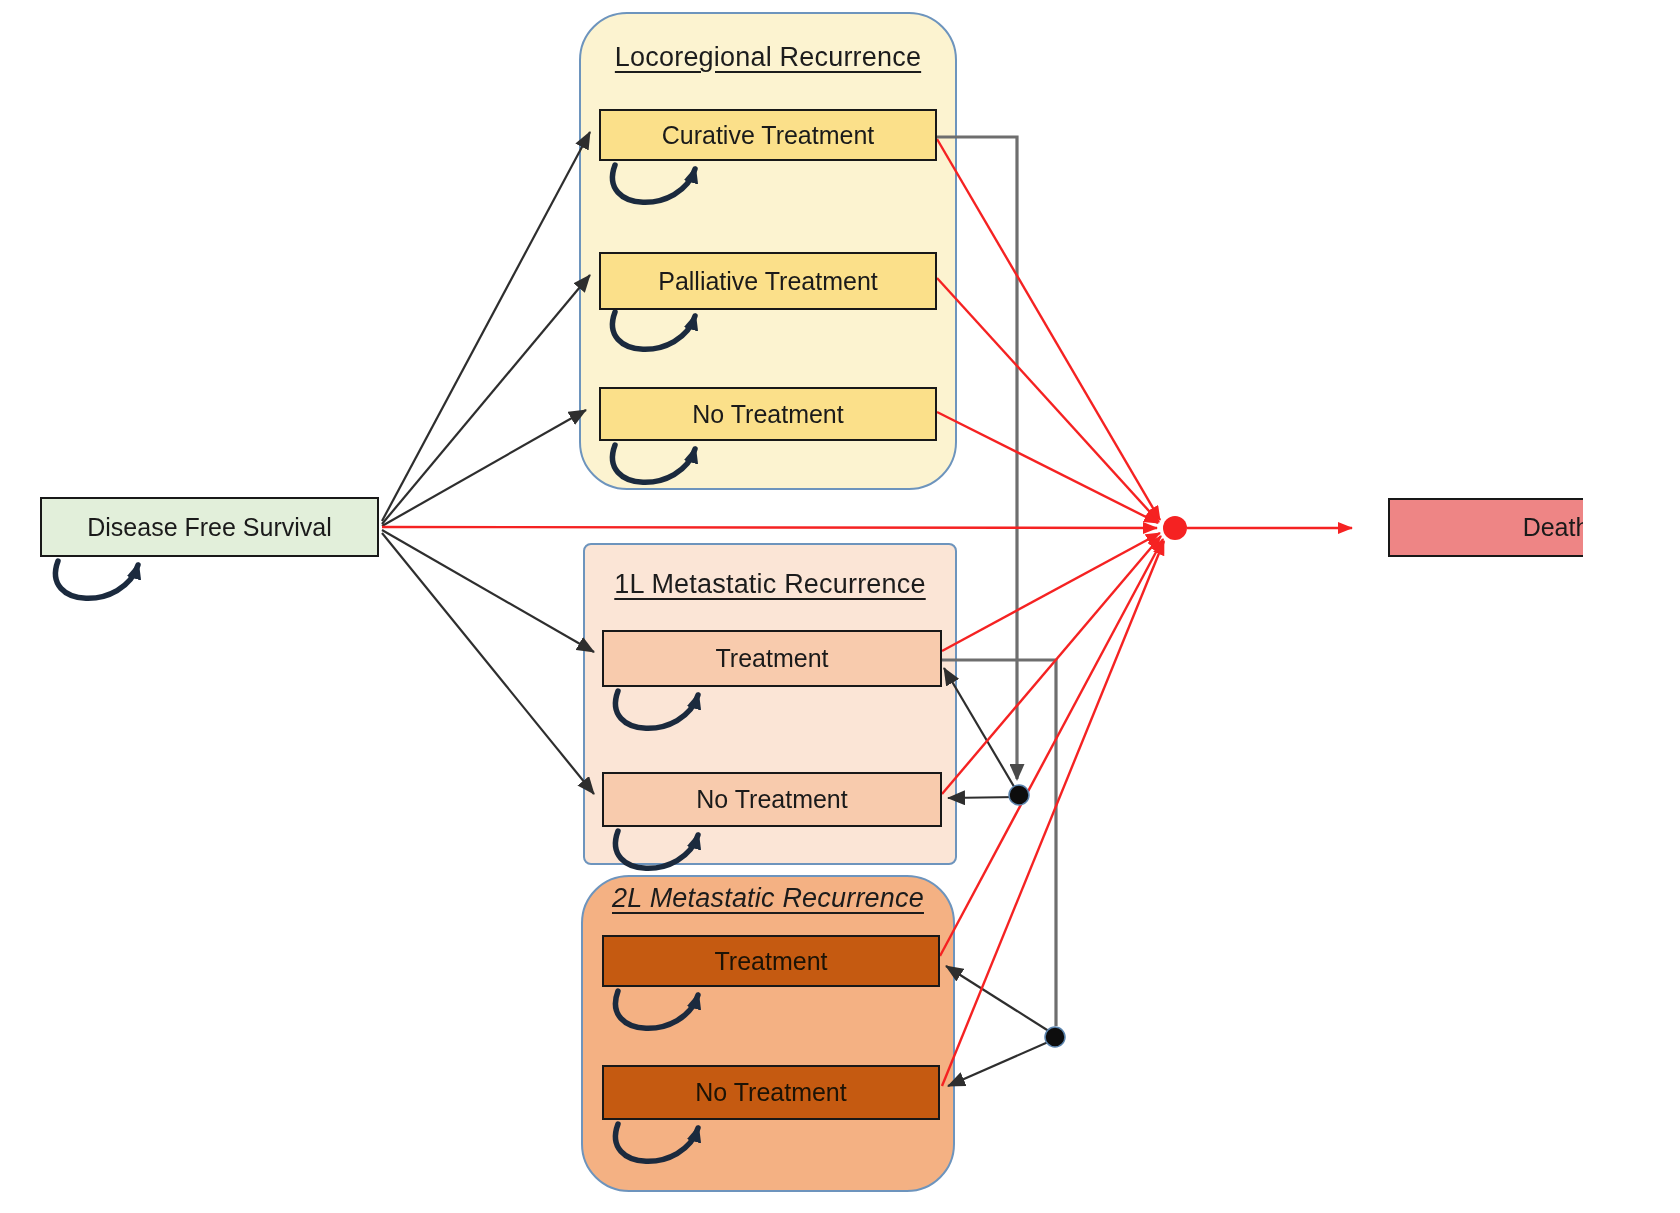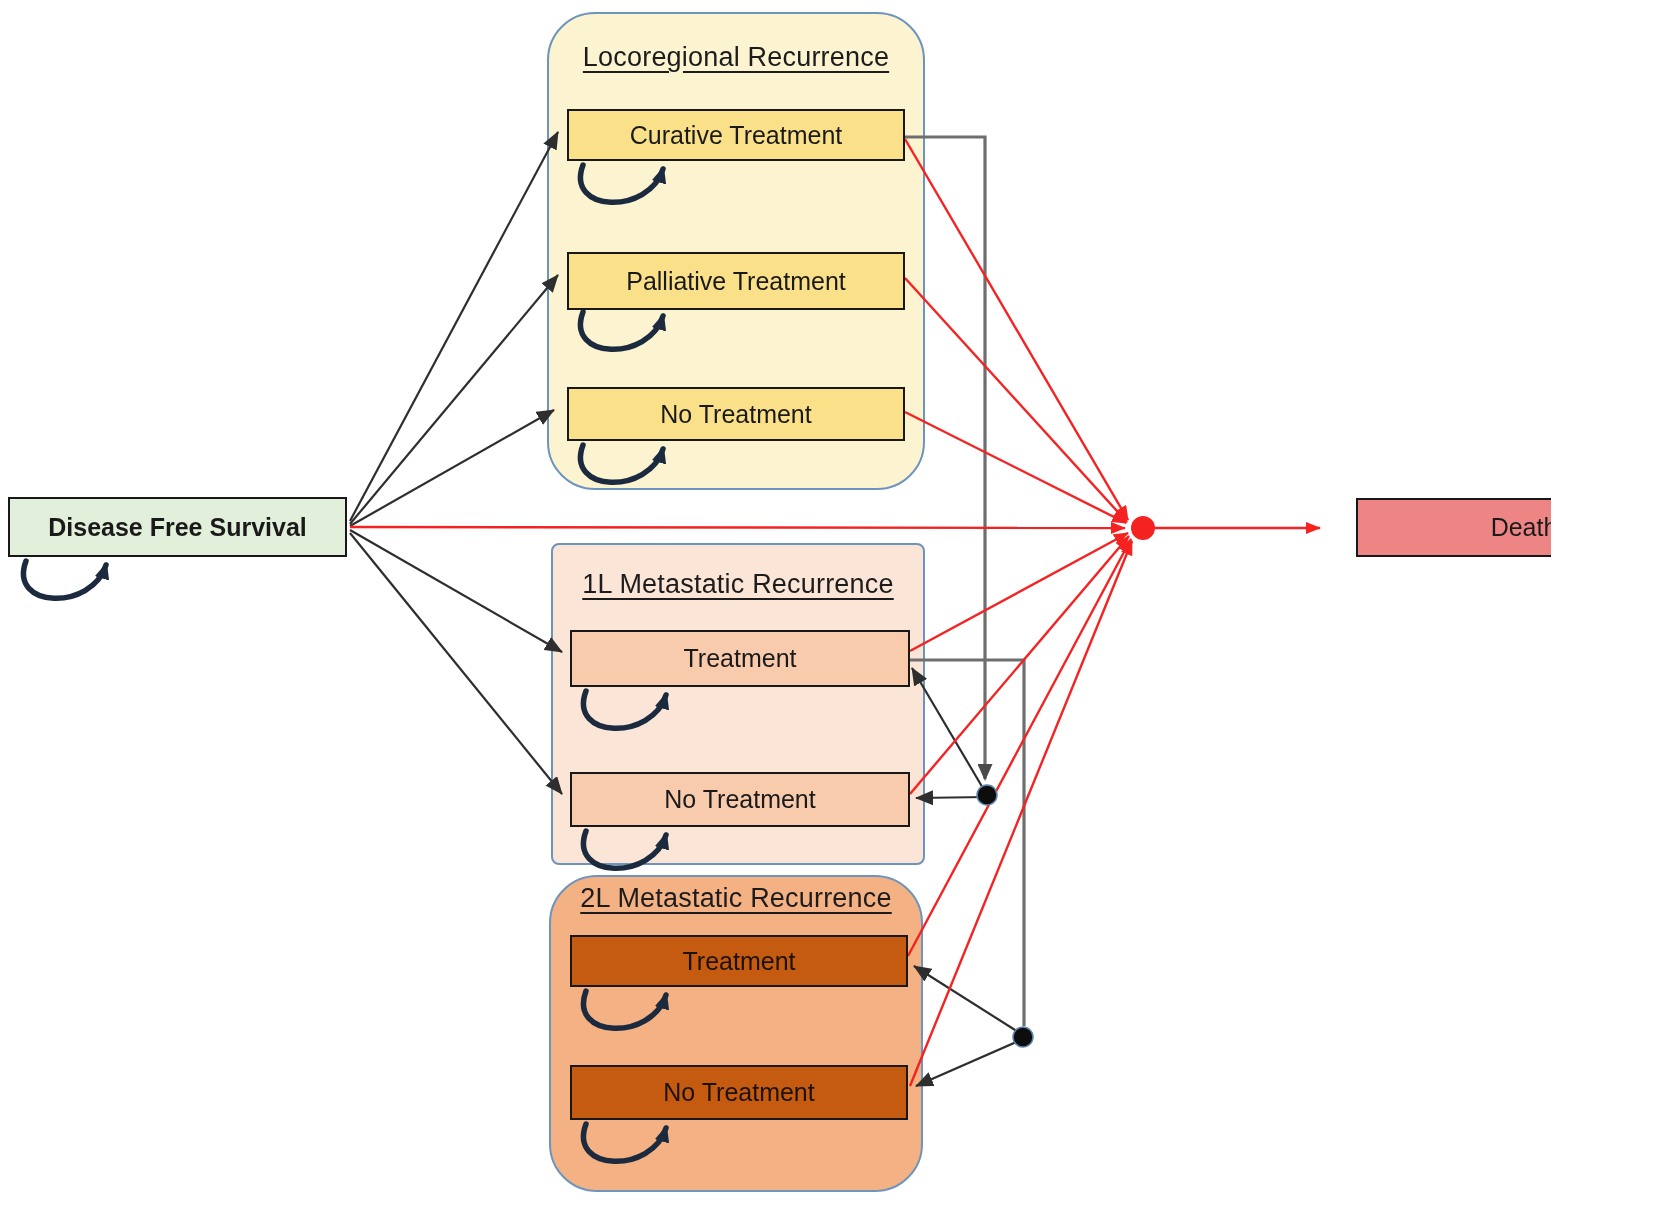--- a/index.html
+++ b/index.html
@@ -1,42 +1,43 @@
 <!DOCTYPE html>
 <html style="--dfs-fill: #e2efda; --death-fill: #ee8585; --loco-group-fill: #fcf3d0; --loco-state-fill: #fbe08a; --met1l-group-fill: #fbe5d6; --met1l-state-fill: #f8cbad; --met2l-group-fill: #f4b183; --met2l-state-fill: #c55a11; --group-border: #6d94bd; --state-border: #181818; --edge-black: #2e2e2e; --edge-gray: #6e6e6e; --edge-red: #f52222; --self-loop: #1b2a3e; --junction-black: #0d0d0d;"><head>
 <meta charset="utf-8">
 <style>
   html,body{margin:0;padding:0;background:#ffffff;}
   #canvas{
     position:relative;width:1551px;height:1213px;background:#ffffff;overflow:hidden;
     font-family:"Liberation Sans", sans-serif;
+    margin-left:32px;
   }
   
   .group{
     position:absolute;border:2.5px solid var(--group-border);border-radius:48px;
     box-sizing:border-box;z-index:1;
   }
   .group-title{
     text-align:center;font-size:27px;color:#1c1c1c;
     text-decoration:underline;text-underline-offset:5px;
     font-weight:500;letter-spacing:.2px;
   }
   #group-loco {left:547px;top:12px;width:378px;height:478px;background:var(--loco-group-fill);}
   #group-loco .group-title{margin-top:28px;}
   #group-1l   {left:551px;top:543px;width:374px;height:322px;background:var(--met1l-group-fill);border-radius:8px;}
   #group-1l .group-title{margin-top:24px;}
   #group-2l   {left:549px;top:875px;width:374px;height:317px;background:var(--met2l-group-fill);}
-  #group-2l .group-title{margin-top:6px;}
+  #group-2l .group-title{margin-top:6px;font-style:italic;}
   
   .state{
     position:absolute;display:flex;align-items:center;justify-content:center;
     border:2px solid var(--state-border);box-sizing:border-box;
     font-size:25px;color:#1a1a1a;z-index:3;text-align:center;
   }
-  #state-dfs      {left:8px;   top:497px; width:339px;height:60px;background:var(--dfs-fill);font-weight:bold;}
+  #state-dfs      {left:8px;   top:497px; width:339px;height:60px;background:var(--dfs-fill);}
   #state-death    {left:1356px;top:498px; width:336px;height:59px;background:var(--death-fill);border-width:2.5px;}
   #state-curative {left:567px; top:109px; width:338px;height:52px;background:var(--loco-state-fill);}
   #state-palliative{left:567px;top:252px; width:338px;height:58px;background:var(--loco-state-fill);}
   #state-loco-no  {left:567px; top:387px; width:338px;height:54px;background:var(--loco-state-fill);}
   #state-1l-treat {left:570px; top:630px; width:340px;height:57px;background:var(--met1l-state-fill);}
   #state-1l-no    {left:570px; top:772px; width:340px;height:55px;background:var(--met1l-state-fill);}
   #state-2l-treat {left:570px; top:935px; width:338px;height:52px;background:var(--met2l-state-fill);color:#1c1306;}
   #state-2l-no    {left:570px; top:1065px;width:338px;height:55px;background:var(--met2l-state-fill);color:#1c1306;}
   
   #edges-layer{position:absolute;left:0;top:0;width:1680px;height:1213px;z-index:2;pointer-events:none;}

